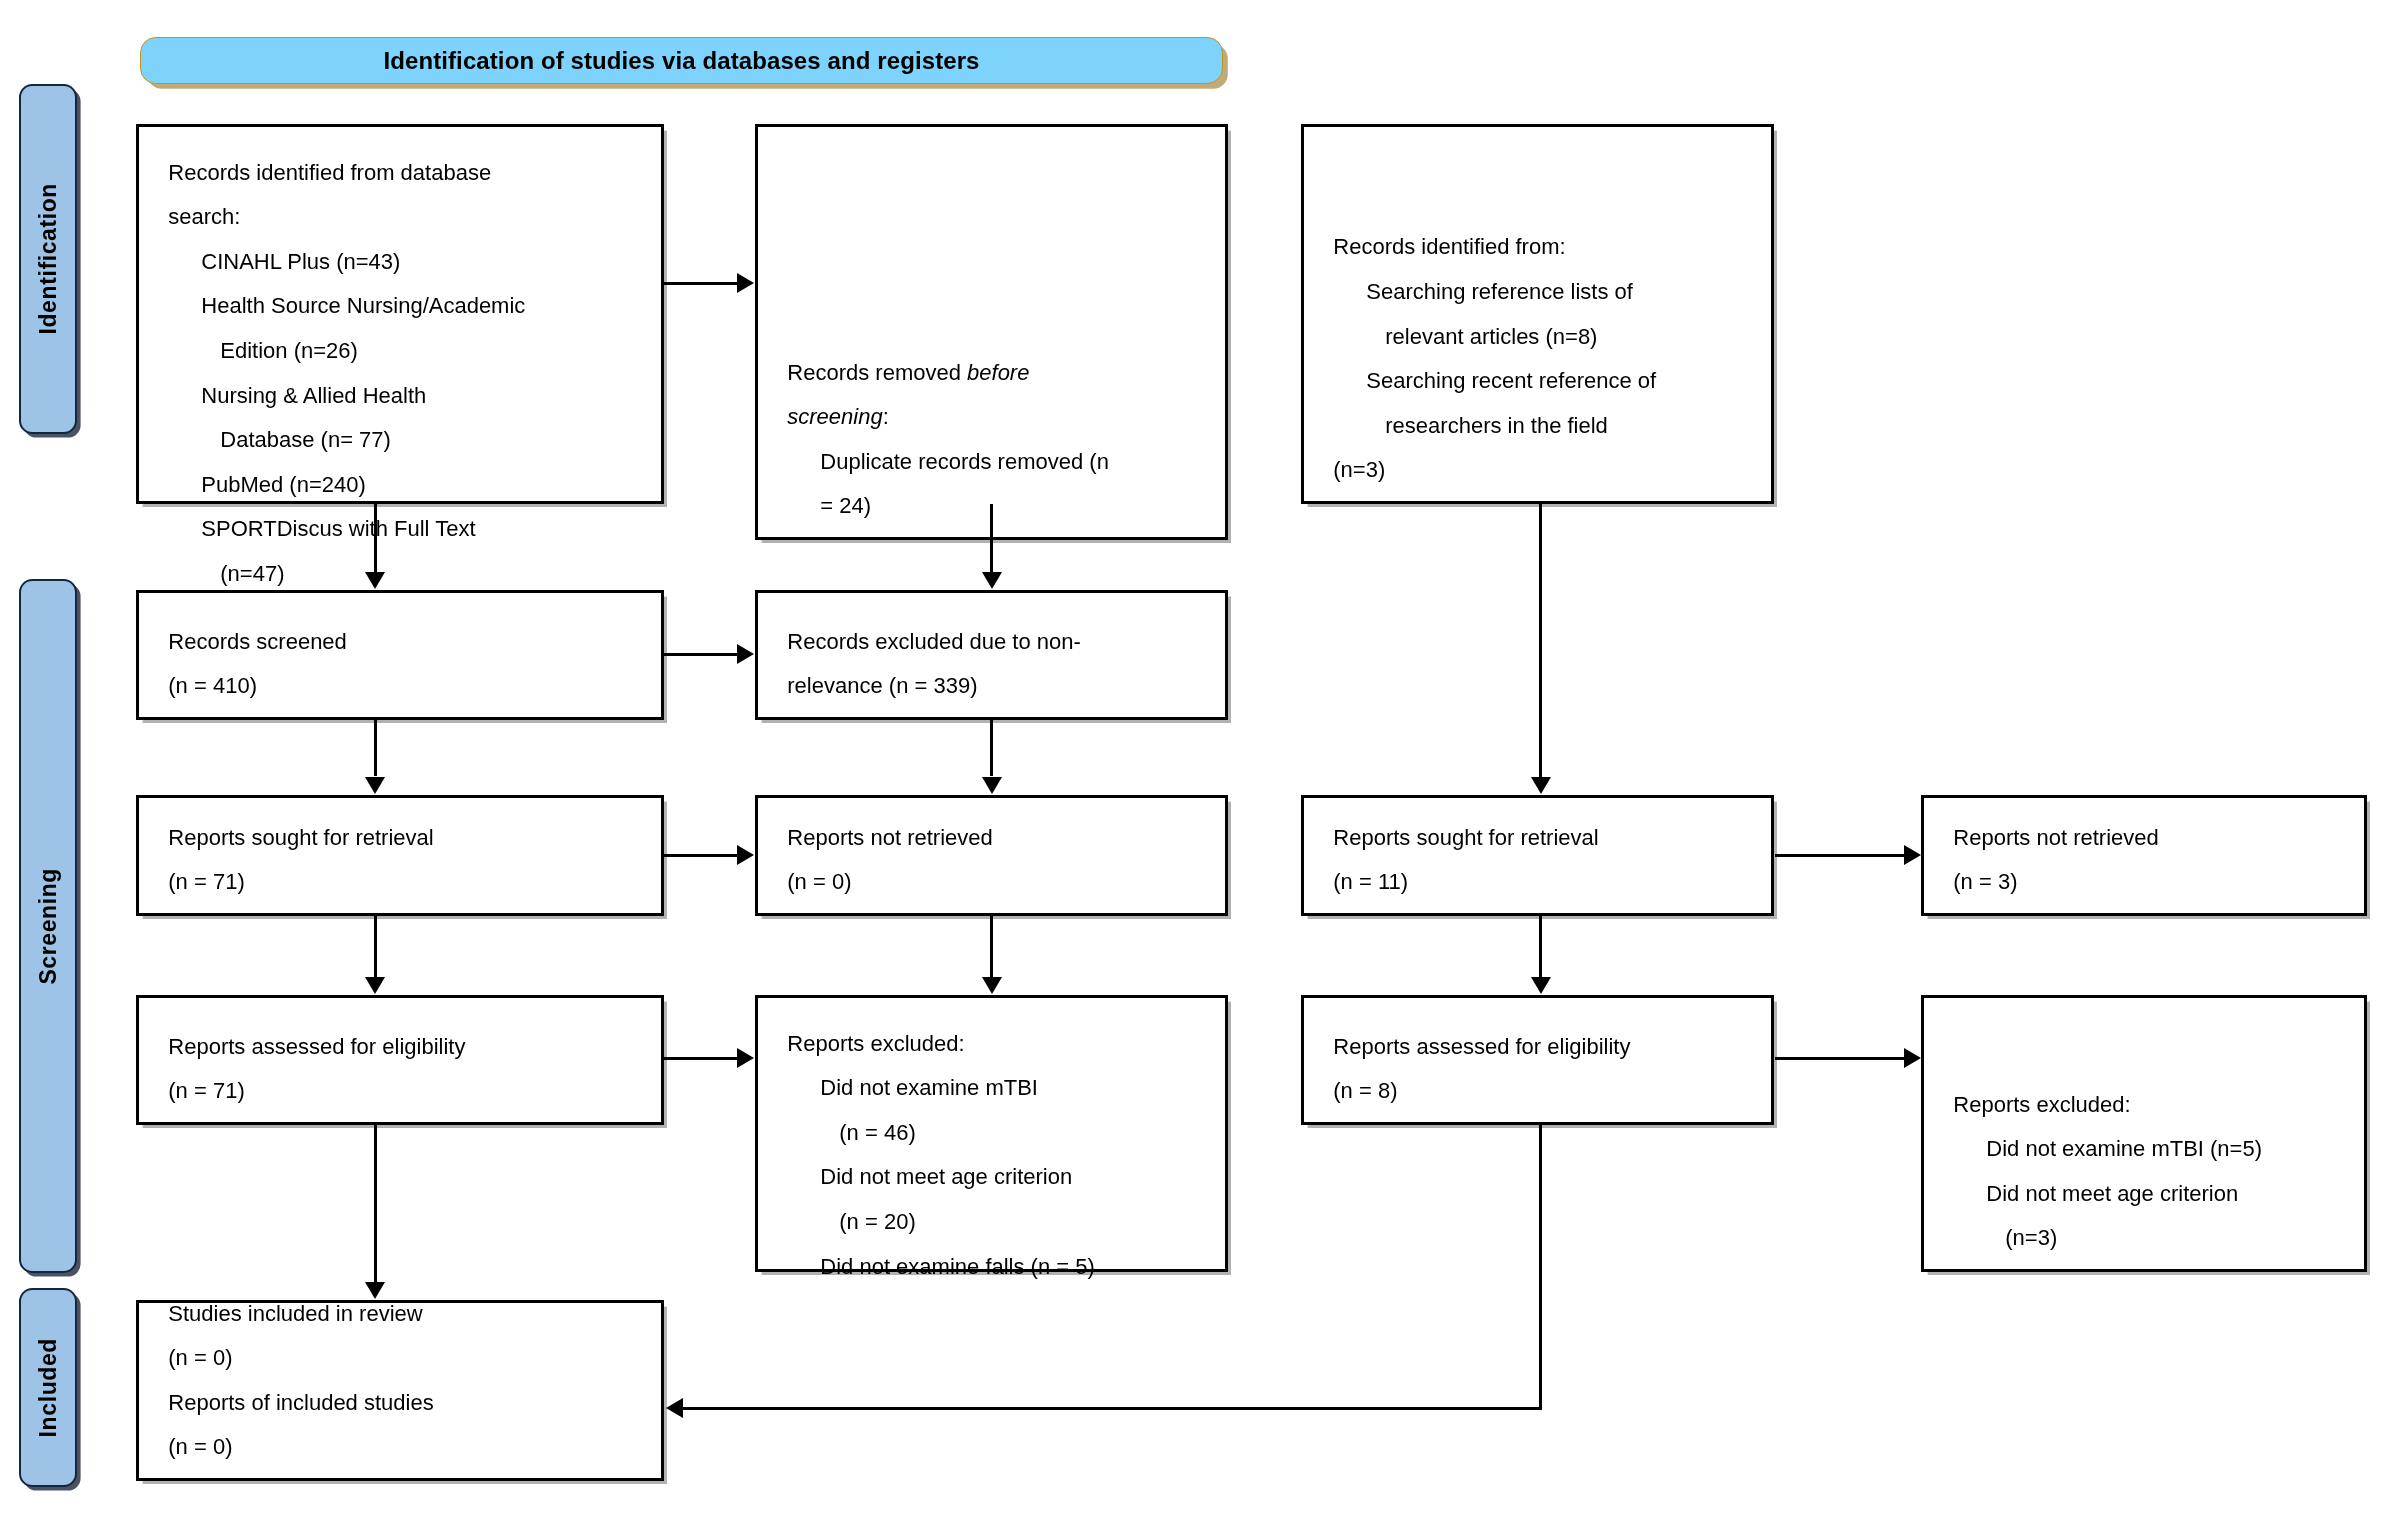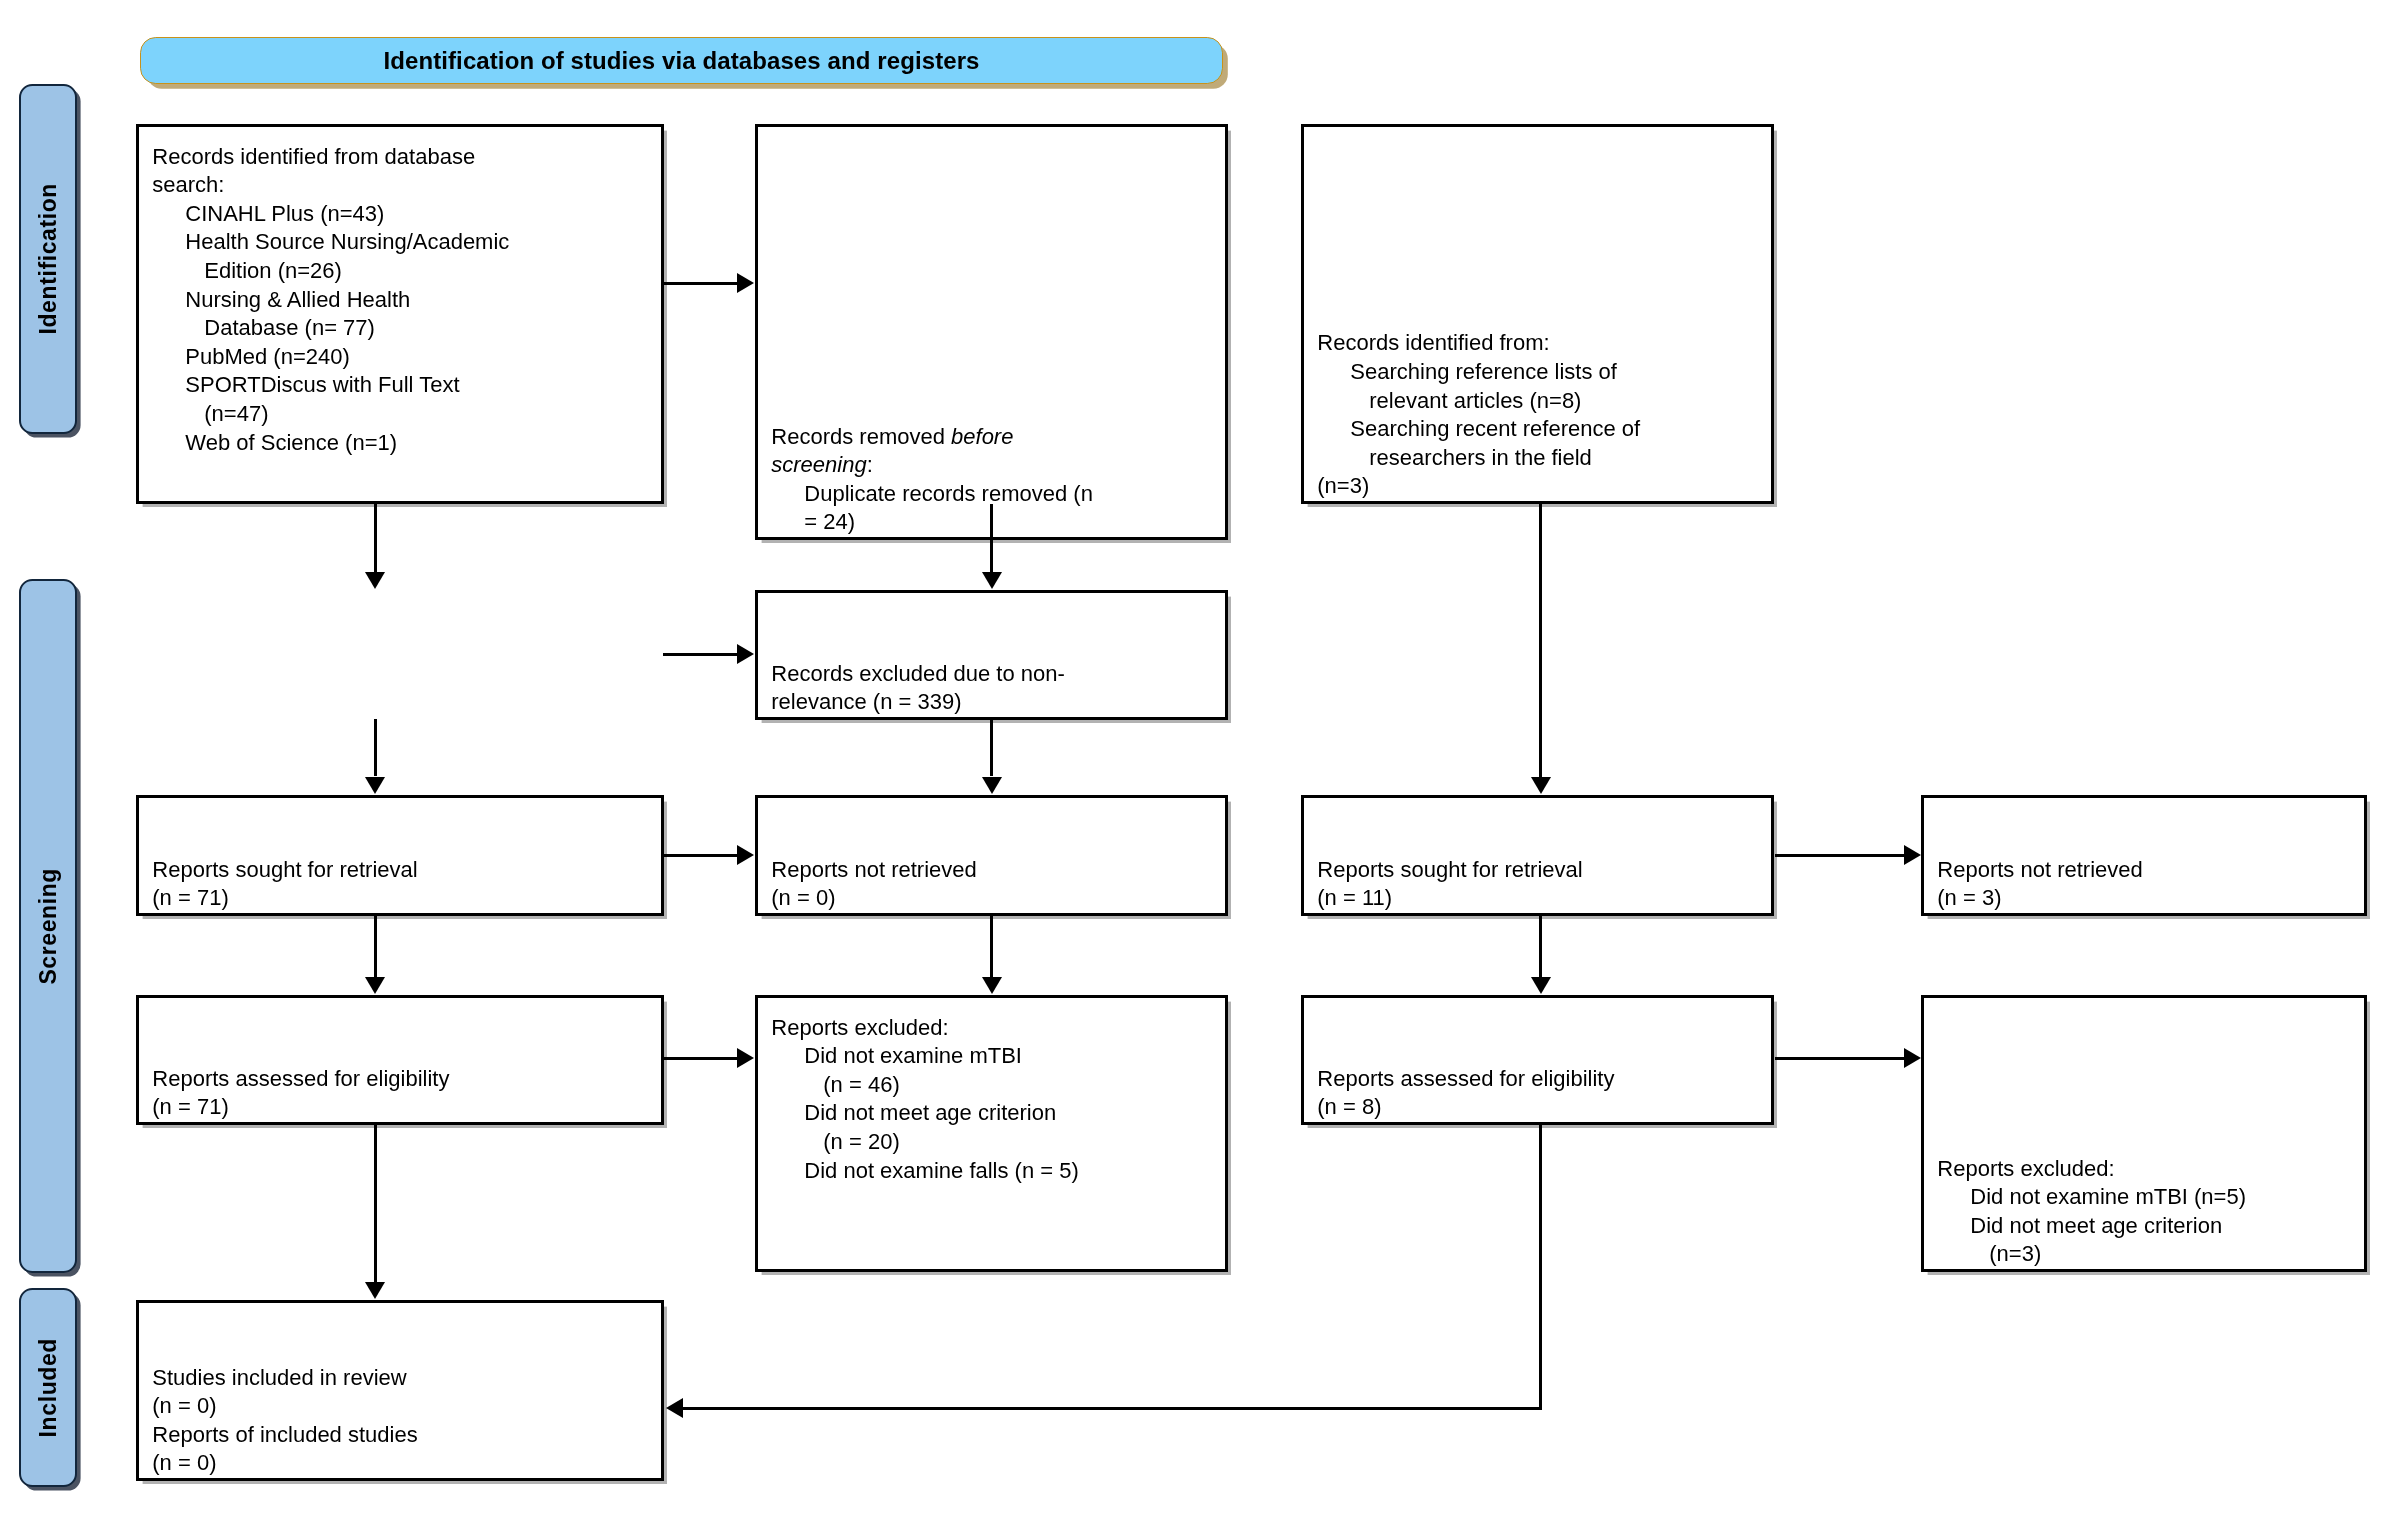--- a/index.html
+++ b/index.html
@@ -65,21 +65,21 @@
     box-sizing:border-box;
     display:flex;
     align-items:flex-end;
     box-shadow:4.8px 4.8px 0 -1.8px rgba(0,0,0,.30);
   }
   .node .body{
     padding:0 13.3px;
     width:100%;
   }
   .node p{
-    margin:0;
+    margin:16px;
     font-size:22px;
     line-height:1.30;
     color:#000;
     white-space:pre-wrap;
   }
   .ind1{ padding-left:33px; display:block; }
   .ind2{ padding-left:52px; display:block; }
   .ital{ font-style:italic; }
 
   .node.top-align{ align-items:flex-start; }
@@ -147,20 +147,26 @@
 
   <div class="node" style="left:755px; top:124px; width:473px; height:416px;">
     <div class="body">
       <p><span>Records removed </span><span class="ital">before</span></p>
       <p><span class="ital">screening</span><span>:</span></p>
       <p class="ind1">Duplicate records removed (n</p>
       <p class="ind1">= 24)</p>
     </div>
   </div>
 
+  <div class="node" style="left:136px; top:590px; width:528px; height:130px;">
+    <div class="body">
+      <p>Records screened</p>
+      <p>(n = 410)</p>
+    </div>
+  </div>
 
   <div class="node" style="left:755px; top:590px; width:473px; height:130px;">
     <div class="body">
       <p>Records excluded due to non-</p>
       <p>relevance (n = 339)</p>
     </div>
   </div>
 
   <div class="node" style="left:136px; top:795px; width:528px; height:121px;">
     <div class="body">

